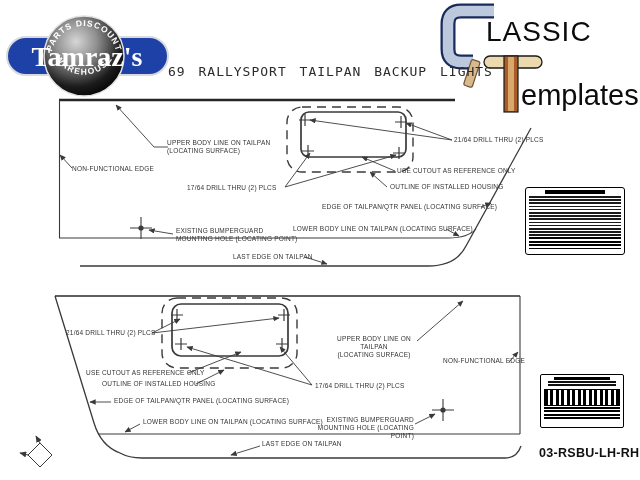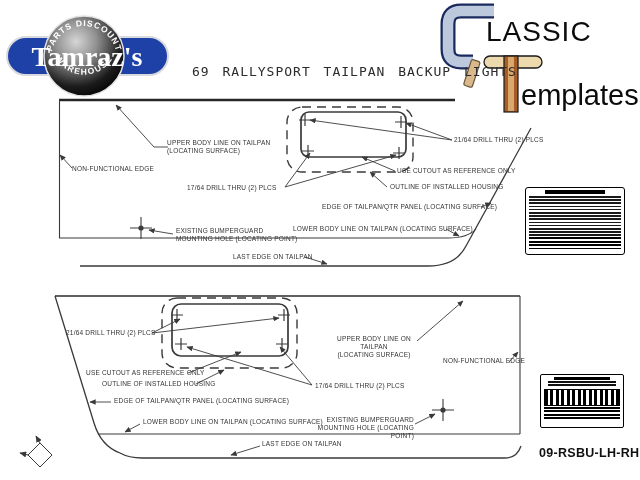--- a/index.html
+++ b/index.html
@@ -3,21 +3,21 @@
 <meta charset="utf-8">
 <style>
   html,body{margin:0;padding:0;background:#fff;}
   #stage{position:relative;width:640px;height:480px;background:#fff;overflow:hidden;
          font-family:"Liberation Sans",sans-serif;}
   #drawing{position:absolute;left:0;top:0;width:640px;height:480px;}
   .lbl{position:absolute;font:6.5px/1.2 "Liberation Sans",sans-serif;color:#333;
        letter-spacing:.2px;white-space:pre-line;}
   .lbl.r{text-align:right;}
   .lbl.c{text-align:center;}
-  #title{position:absolute;left:192px;top:64px;width:290px;
+  #title{position:absolute;left:168px;top:64px;width:290px;
          font:13px "DejaVu Sans Mono",monospace;color:#2b2b2b;
          letter-spacing:1px;word-spacing:4px;white-space:nowrap;}
   #partnum{position:absolute;left:539px;top:446px;
            font:bold 12.5px "Liberation Sans",sans-serif;color:#111;letter-spacing:.3px;}
   
   .noteBox{position:absolute;border:1.5px solid #000;border-radius:3px;background:#fff;
            box-sizing:border-box;padding:2px 3px;}
   .noteHead{height:4px;background:#000;margin:0 16px 2px;}
   .noteLines{height:40px;background:repeating-linear-gradient(to bottom,#1b1b1b 0 1.5px,#fff 1.5px 3.2px);}
   .noteLinesBold{height:12px;margin-top:1px;background:repeating-linear-gradient(to bottom,#000 0 2px,#fff 2px 3.6px);}
@@ -192,15 +192,15 @@
     <div class="noteLinesBold"></div>
   </div>
 
   <div class="noteBox" style="left:540px;top:374px;width:84px;height:54px;border-radius:2px;">
     <div class="noteHead" style="margin:0 10px 1px;height:3px;"></div>
     <div class="linesShort"></div>
     <div class="miniDiagram"></div>
     <div class="linesDense"></div>
   </div>
 
-  <div id="partnum">09-RSBU-LH-RH</div>
+  <div id="partnum">03-RSBU-LH-RH</div>
 
 </div>
 
 </body></html>

